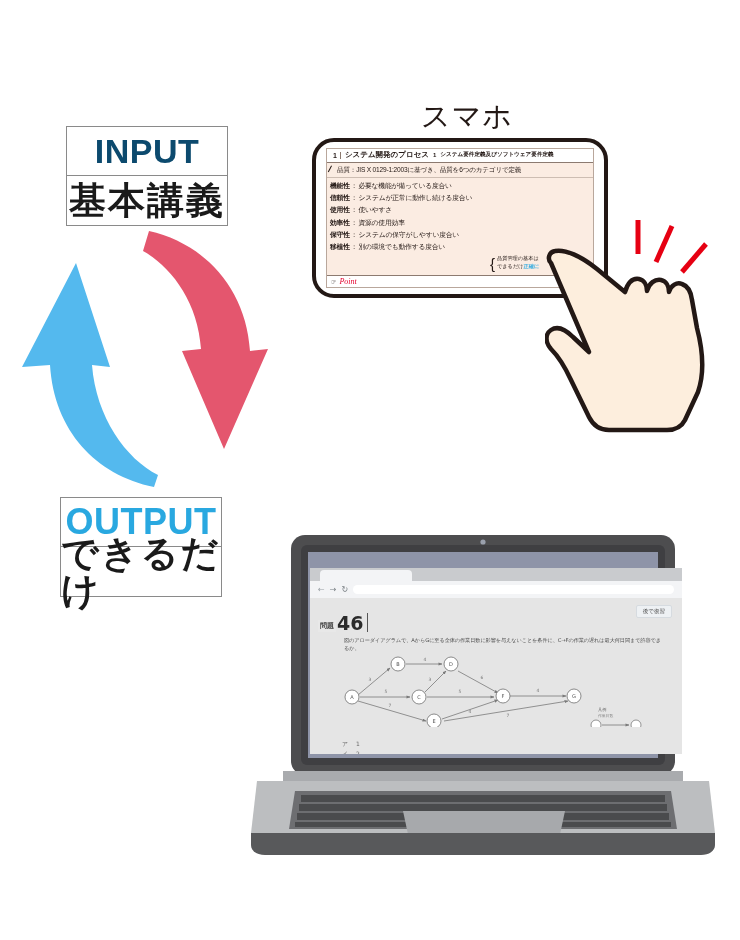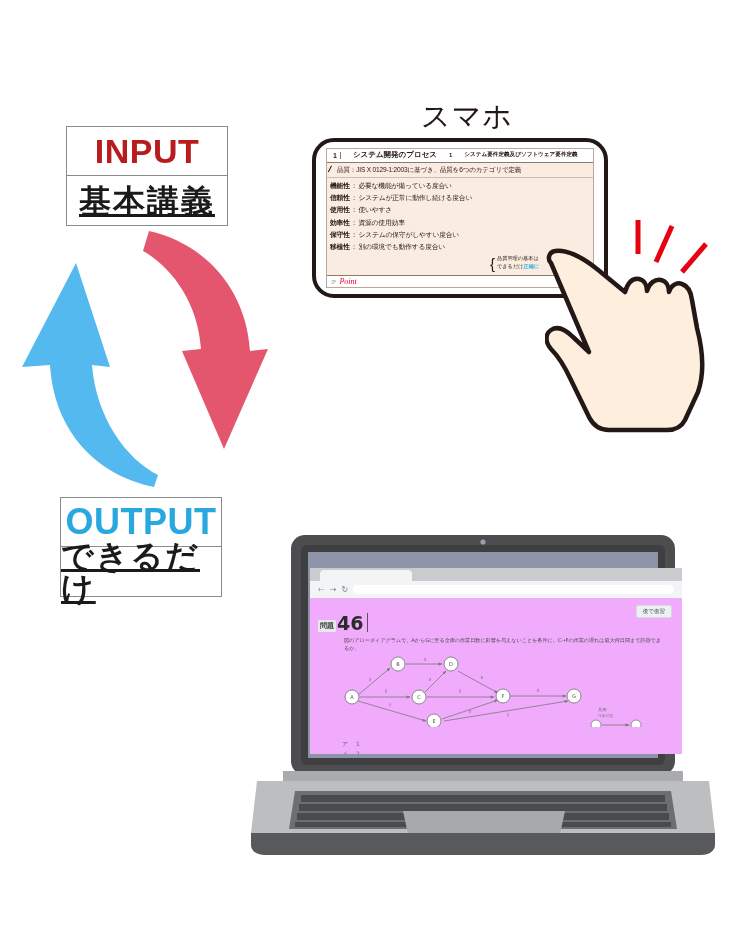--- a/index.html
+++ b/index.html
@@ -27,29 +27,28 @@
     justify-content: center;
     line-height: 1;
   }
   .label-box .top { border-bottom: 1px solid #8a8a8a; }
   .label-box .top span {
     font-size: 34px;
     font-weight: bold;
     letter-spacing: .5px;
   }
   .label-box .bottom span {
-    font-size: 32px;
+    font-size: 37px;
     font-weight: bold;
     color: #1a1a1a;
     letter-spacing: 2px;
     font-family: "DejaVu Sans", "Liberation Sans", sans-serif;
-    text-decoration: underline;
   }
   #input-box { left: 66px; top: 126px; }
-  #input-box .top span { color: #b91c1c; }
+  #input-box .top span { color: #0c4a6e; }
   #output-box { left: 60px; top: 497px; }
   #output-box .top span { color: #29a8e0; font-size: 36px; }
 
   
   #cycle-arrows { position: absolute; left: 10px; top: 225px; }
 
   
   .section-heading {
     position: absolute;
     font-size: 29px;
@@ -75,21 +74,21 @@
     left: 14px; top: 10px; right: 14px; bottom: 10px;
     background: #fbece2;
     border: 1px solid #b9a79c;
     overflow: hidden;
   }
   .ps-header {
     display: flex; align-items: center;
     border-bottom: 1px solid #8c7a70;
     background: #ffffff;
     padding: 1px 2px 2px 3px;
-    gap: 12px;
+    gap: 4px;
   }
   .ps-header .num {
     font-size: 7px; color: #231815; padding: 0 3px;
     border-right: 1px solid #8c7a70;
     font-weight: bold;
   }
   .ps-header .t1 { font-size: 7.5px; font-weight: bold; color: #231815; }
   .ps-header .sub-num { font-size: 6px; color: #231815; font-weight: bold;}
   .ps-header .t2 { font-size: 5.6px; font-weight: bold; color: #231815; }
   .ps-line-quality {
@@ -353,21 +352,21 @@
     <div style="height:13px;background:#c9cbce;position:relative;">
       <div style="position:absolute;left:10px;top:2px;width:92px;height:11px;background:#f3f4f6;border-radius:4px 4px 0 0;"></div>
     </div>
     <div style="height:17px;background:#f3f4f6;display:flex;align-items:center;gap:5px;padding:0 8px;">
       <span style="font-size:8px;color:#9aa0a6;">←</span>
       <span style="font-size:8px;color:#7a8085;">→</span>
       <span style="font-size:8px;color:#7a8085;">↻</span>
       <input style="flex: 1 1 0%; height: 9px; border: none; border-radius: 5px; background: rgb(255, 255, 255); font-size: 5px; padding: 0px 4px;" readonly="" value="">
     </div>
 
-    <div style="position:relative;background:#f0abfc;height:156px;">
+    <div style="position:relative;background:#e5e5e5;height:156px;">
       <div class="sh-btn">後で復習</div>
 
       <div class="sh-q">
         <span class="qlabel">問題</span>
         <span class="qnum">46</span>
         <span class="caret"></span>
       </div>
 
       <div class="sh-body">図のアローダイアグラムで、AからGに至る全体の作業日数に影響を与えないことを条件に、C→Fの作業の遅れは最大何日間まで許容できるか。</div>
 

